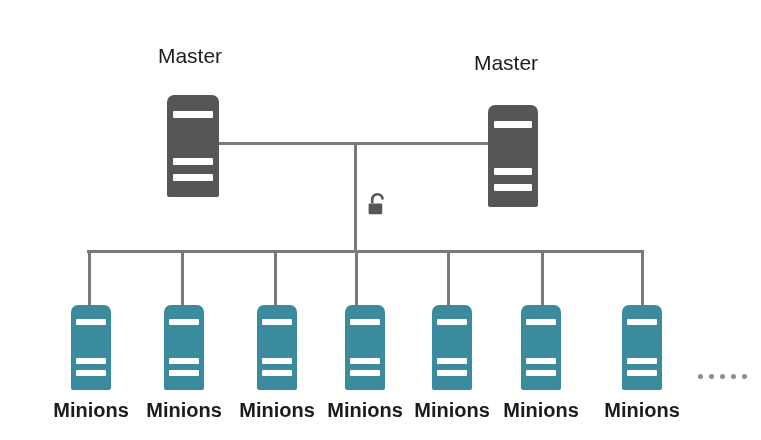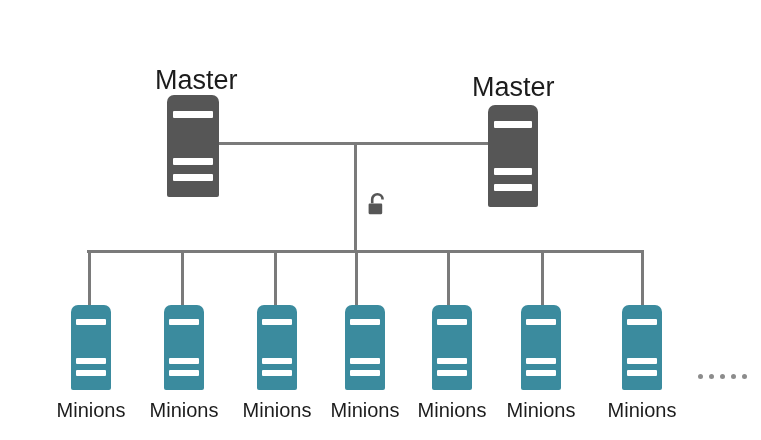--- a/index.html
+++ b/index.html
@@ -20,22 +20,22 @@
 
   
   .node-label {
     position: absolute;
     color: #1c1c1c;
     font-size: 21px;
     line-height: 24px;
     white-space: nowrap;
     text-align: center;
   }
-  .master-label { font-size: 27px; margin-top: 24px; }
-  .minion-label { font-size: 20px; }
+  .master-label { font-size: 21px; }
+  .minion-label { font-size: 20px; font-weight: bold; }
 
   
   .server {
     position: absolute;
     border-radius: 7px 7px 2px 2px;
   }
   .server.master { background: #565656; }
   .server.minion { background: #3b8b9e; }
 
   .server .bar {

